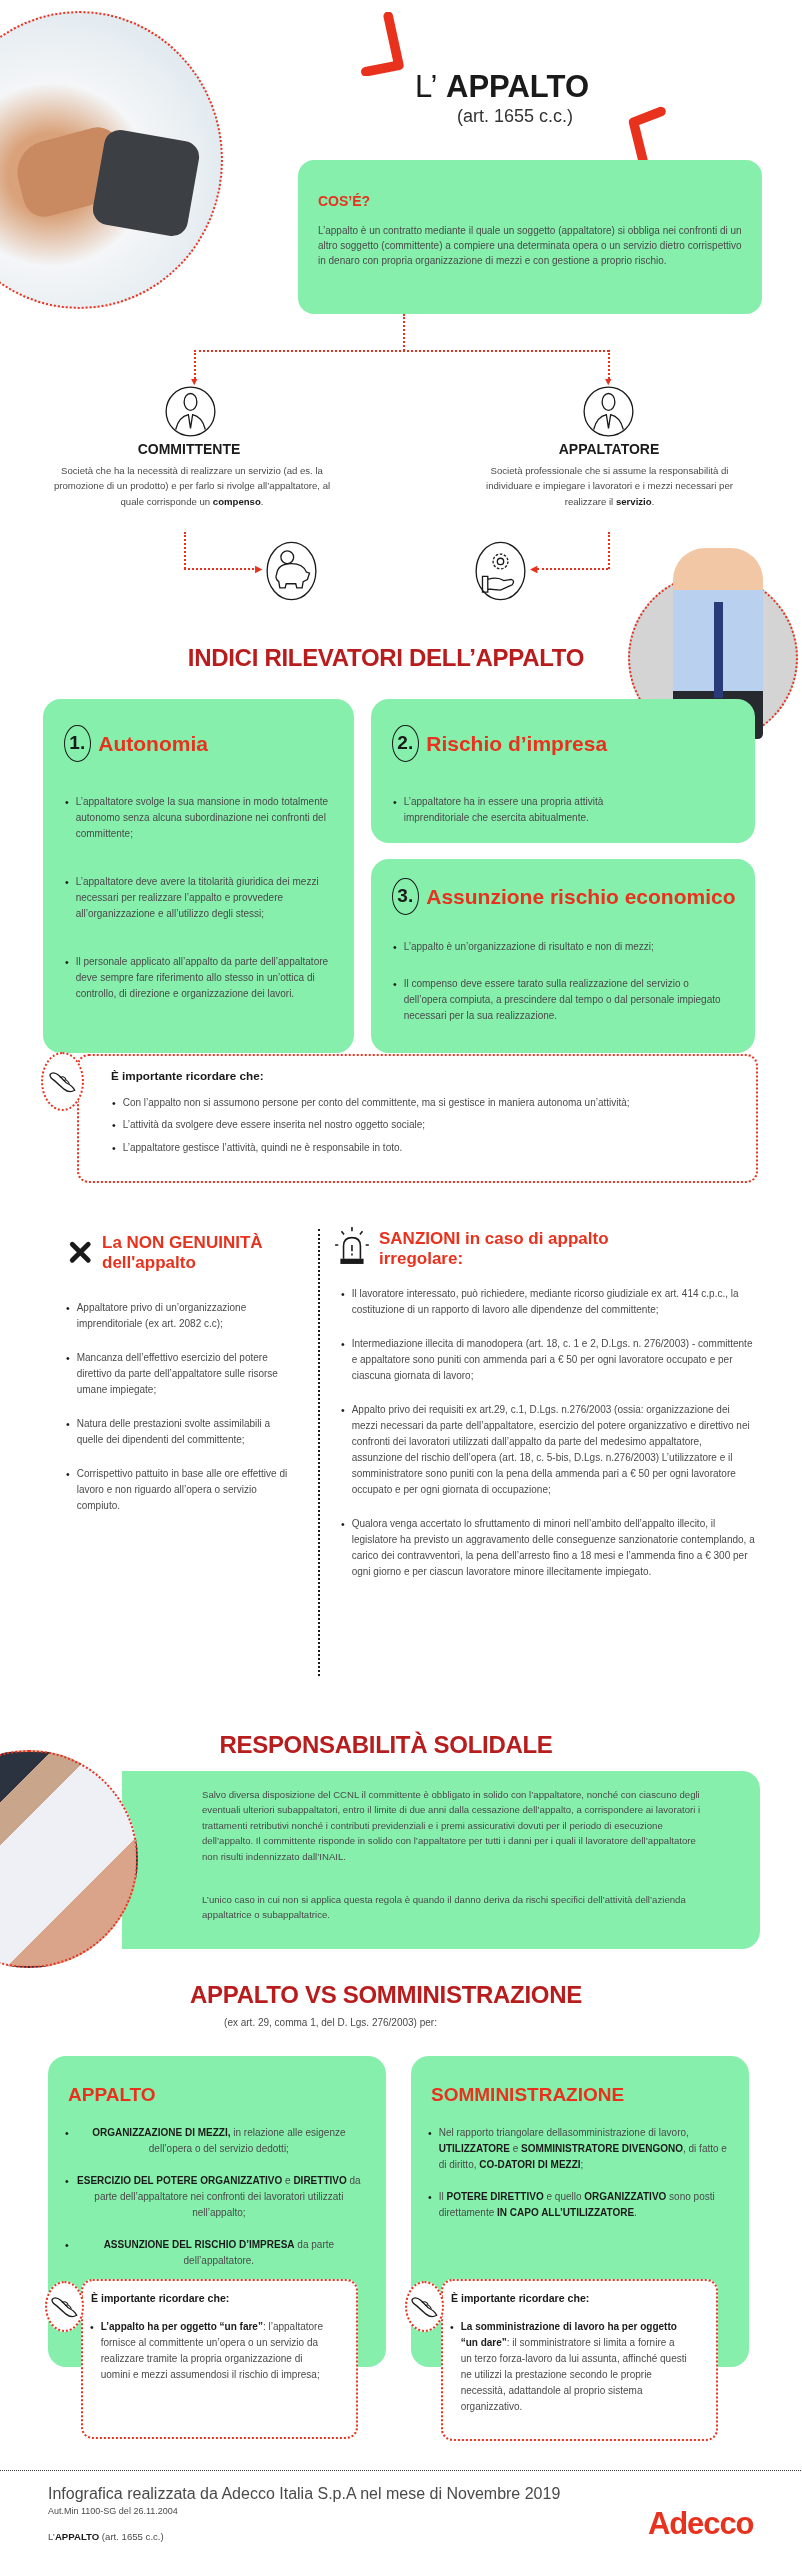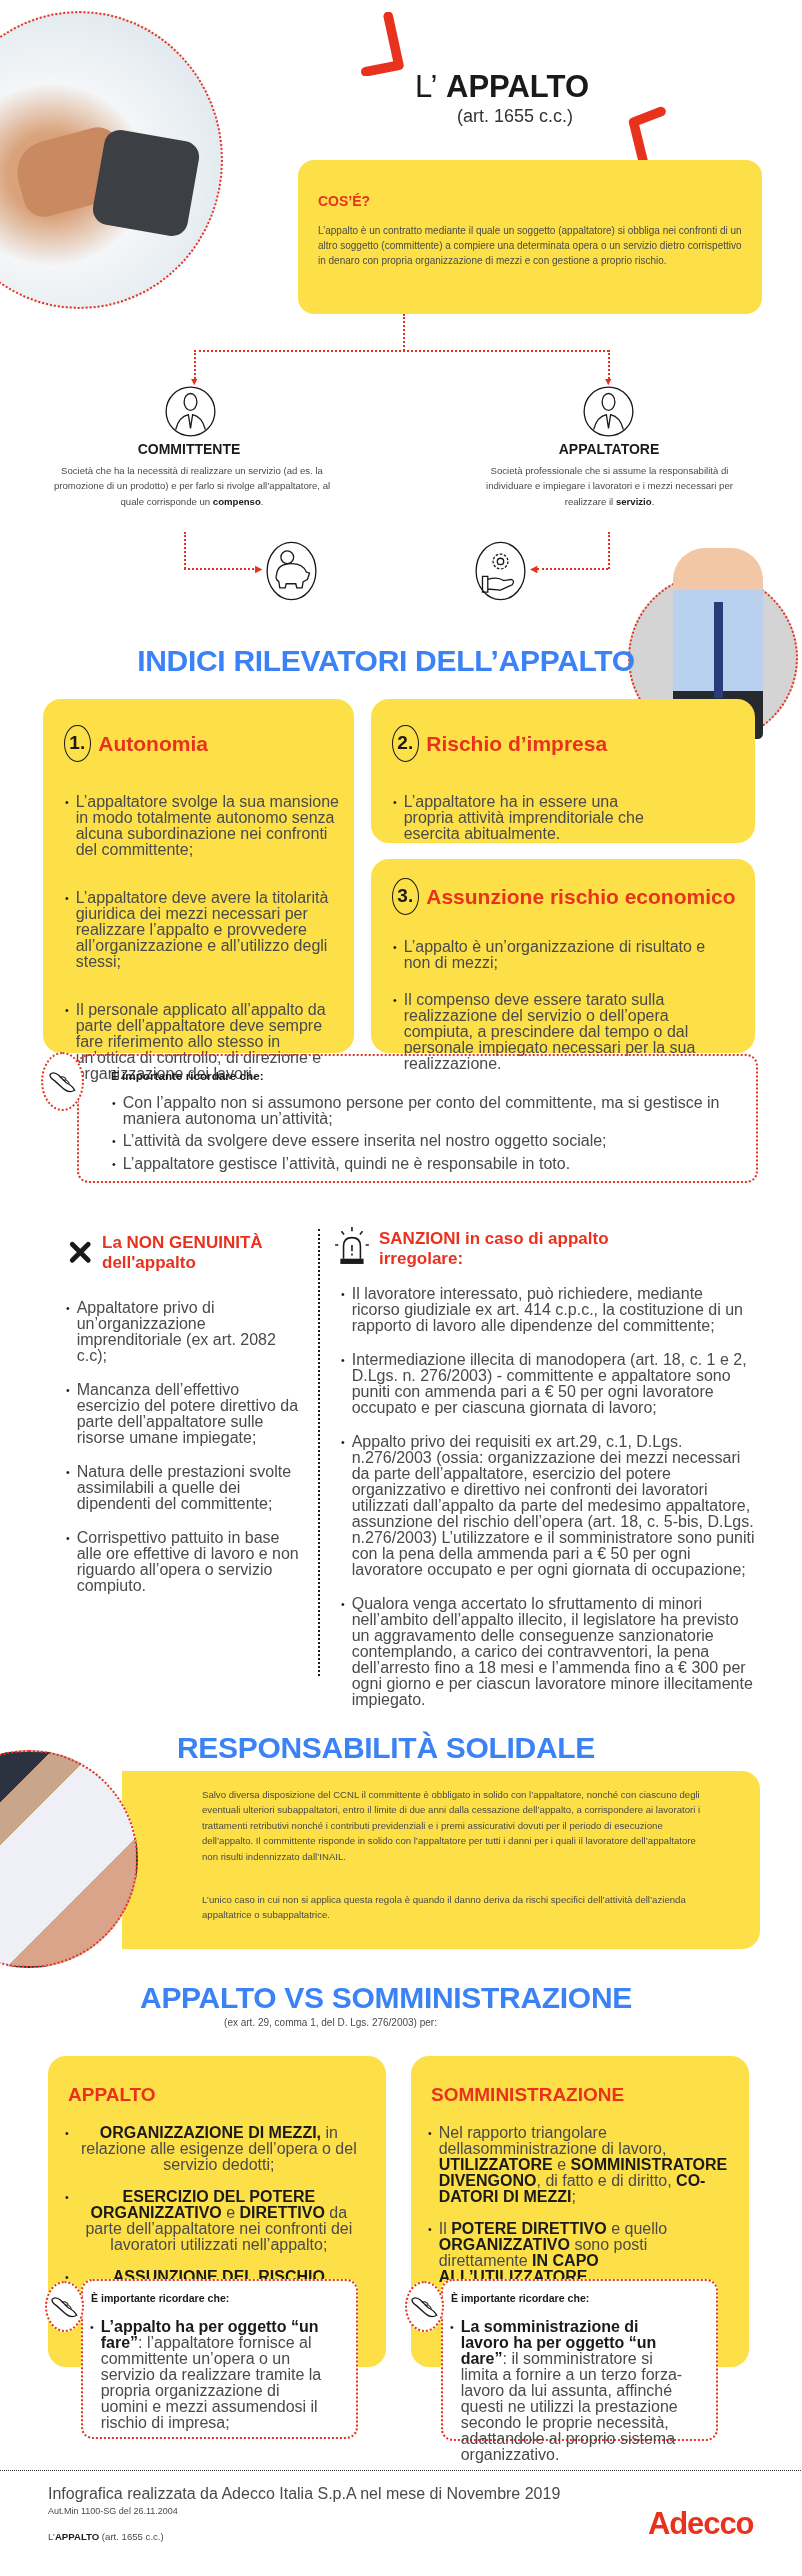--- a/index.html
+++ b/index.html
@@ -1,25 +1,25 @@
 <!DOCTYPE html>
 <html style="font-size:8.5px"><head>
 <meta charset="utf-8">
 <style>
   * { box-sizing: border-box; margin: 0; padding: 0; }
   body { width: 803px; height: 2576px; background: #ffffff; font-family: "Liberation Sans", "DejaVu Sans", sans-serif; color: #3a3a3a; position: relative; overflow: hidden; }
   .abs { position: absolute; }
   .red { color: #e8321e; }
-  .card { background: #fde047; border-radius: 18px; position: absolute; }
+  .card { background: #86efac; border-radius: 18px; position: absolute; }
   .photo-circle { position: absolute; border-radius: 50%; border: 2.1px dotted #e8321e; overflow: hidden; }
   .bullets { list-style: none; }
-  .bullets li { position: relative; padding-left: 11.7px; margin-bottom: 15px; font-size: 16px; line-height: 16px; color: #4a4a4a; }
+  .bullets li { position: relative; padding-left: 11.7px; margin-bottom: 15px; font-size: 10px; line-height: 16px; color: #4a4a4a; }
   .bullets li::before { content: "•"; position: absolute; left: 1.1px; top: 0; color: #1a1a1a; font-size: 10.6px; }
   .num-circle { display: inline-flex; align-items: center; justify-content: center; width: 26.6px; height: 37px; border: 1.1px solid #1a1a1a; border-radius: 50%; font-size: 19px; font-weight: bold; color: #1a1a1a; margin-right: 5.3px; vertical-align: middle; }
-  .section-title { position: absolute; left: 0; width: 772px; text-align: center; font-size: 30px; font-weight: bold; color: #3b82f6; letter-spacing: -0.3px; }
+  .section-title { position: absolute; left: 0; width: 772px; text-align: center; font-size: 24px; font-weight: bold; color: #b91c1c; letter-spacing: -0.3px; }
   .dotted-box { position: absolute; border: 2.1px dotted #e8321e; border-radius: 12.8px; }
   .hand-icon-circle { position: absolute; width: 43px; height: 59px; border: 2.1px dotted #e8321e; border-radius: 50%; background: #fff; display: flex; align-items: center; justify-content: center; }
   .vline { position: absolute; border-left: 2.1px dotted #e8321e; }
   .hline { position: absolute; border-top: 2.1px dotted #e8321e; }
   .b { font-weight: bold; color: #1a1a1a; margin-top: 20px; }
 </style>
 </head>
 <body>
 
 <div class="photo-circle" style="left:-64px; top:10.6px; width:287px; height:298px; background: radial-gradient(ellipse at 40% 55%, #d9a27a 0 18%, #f4f6f8 40%, #dfe8ee 80%, #b9cdd8 100%);">

